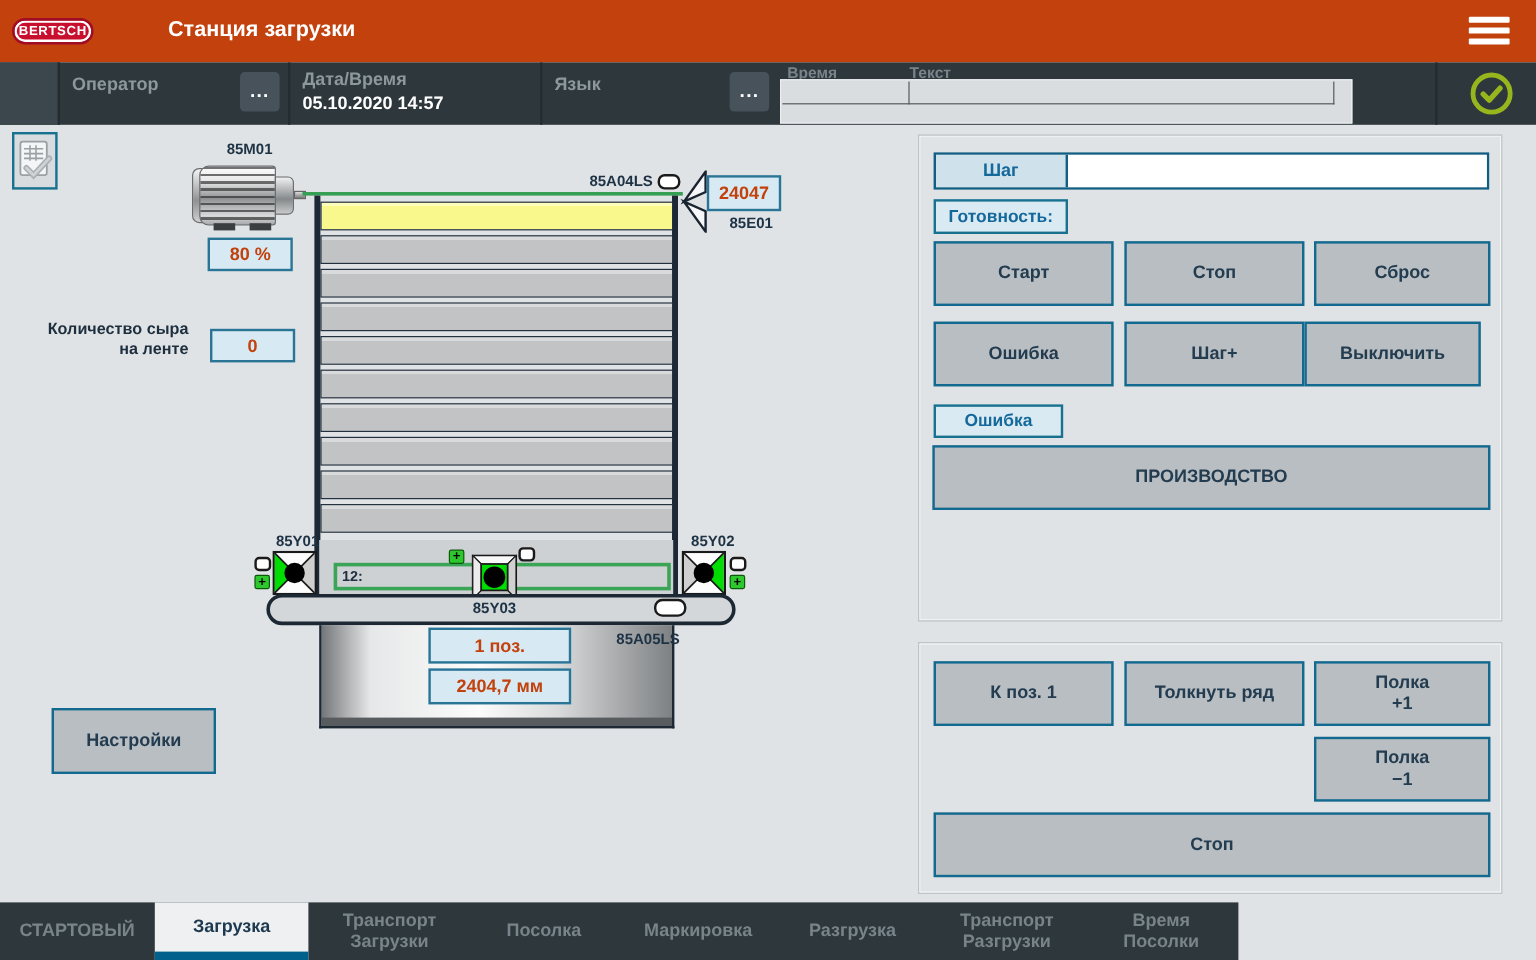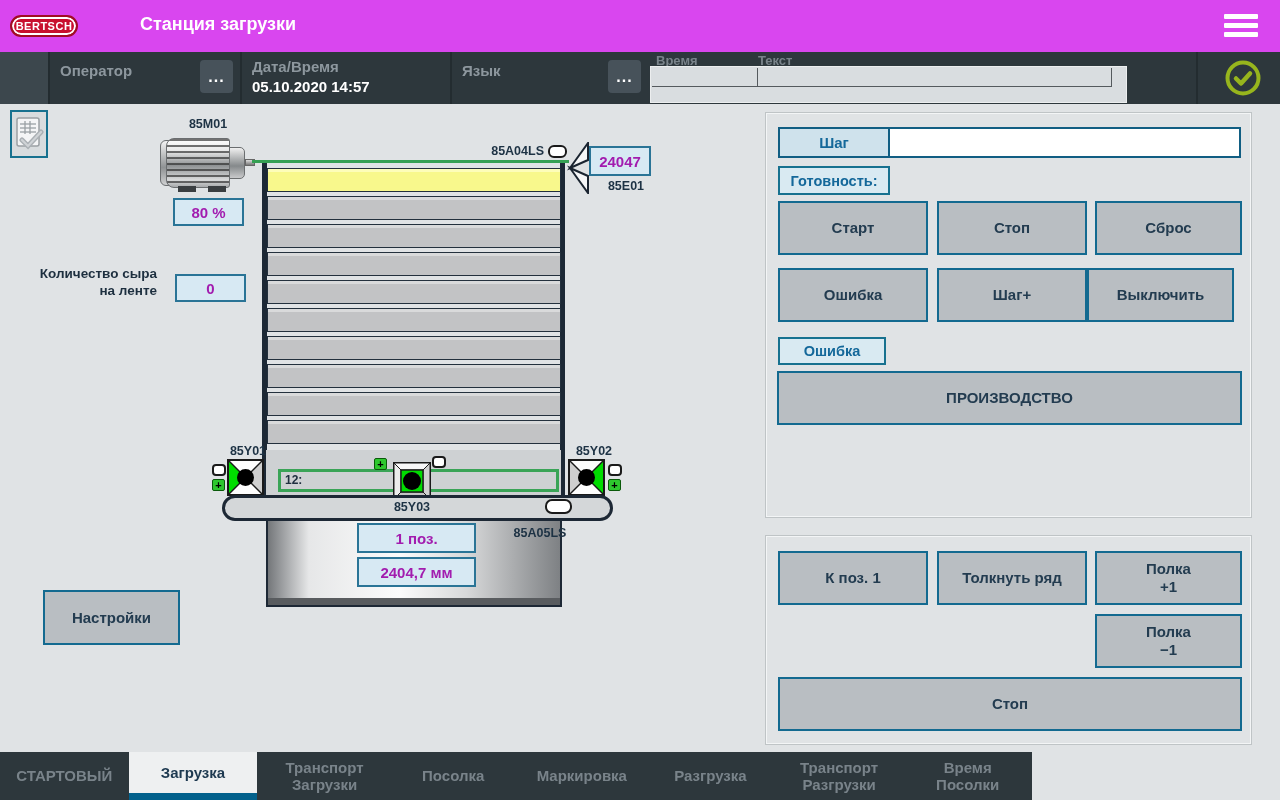--- a/index.html
+++ b/index.html
@@ -5,21 +5,21 @@
   * { margin:0; padding:0; box-sizing:border-box; }
   html,body { width:1280px; height:800px; background:#9aa0a4; }
   .screen {
     position:relative; width:1280px; height:800px; overflow:hidden;
     background:#e0e3e5; font-family:"Liberation Sans", sans-serif;
     -webkit-font-smoothing:antialiased;
   }
   .abs { position:absolute; }
 
   
-  .header { position:absolute; left:0; top:0; width:1280px; height:52px; background:#d946ef; }
+  .header { position:absolute; left:0; top:0; width:1280px; height:52px; background:#c2410c; }
   .logo {
     position:absolute; left:10px; top:15px; width:68px; height:22px;
     background:#c8102e; border-radius:11px; border:2px solid #a00d24;
     color:#fff; font-size:11px; font-weight:bold; letter-spacing:.5px;
     display:flex; align-items:center; justify-content:center;
     box-shadow:inset 0 0 0 2px #fff;
   }
   .title { position:absolute; left:140px; top:14px; color:#fff; font-size:18px; font-weight:bold; }
   .hamburger { position:absolute; right:22px; top:14px; width:34px; height:24px; cursor:pointer; }
   .hamburger div { height:4.5px; background:#fff; margin-bottom:4.5px; border-radius:1px; }
@@ -40,21 +40,21 @@
     position:absolute; left:650px; top:14px; width:477px; height:37px;
     background:#d9dde0; border:1px solid #eceeef;
   }
   .alarm-row { position:absolute; left:1px; top:1px; width:460px; height:19px; border-bottom:1px solid #555a5e; border-right:1px solid #555a5e; }
   .alarm-cell-div { position:absolute; left:105px; top:0; width:1px; height:19px; background:#555a5e; }
   .ok-badge { position:absolute; left:1224px; top:59px; width:38px; height:38px; }
 
   
   .bluefield {
     position:absolute; background:#d7e9f3; border:2px solid #2a7496;
-    color:#a21caf; font-size:15px; font-weight:bold;
+    color:#c2410c; font-size:15px; font-weight:bold;
     display:flex; align-items:center; justify-content:center; text-align:right;
   }
   .graybtn {
     position:absolute; background:#b9bec2; border:2px solid #136a90;
     color:#233c50; font-size:15px; font-weight:bold;
     display:flex; align-items:center; justify-content:center; text-align:center;
     white-space:pre-line; line-height:1.2; cursor:pointer;
   }
   .taglabel { position:absolute; color:#1d3244; font-size:12.5px; font-weight:bold; text-align:center; }
 

